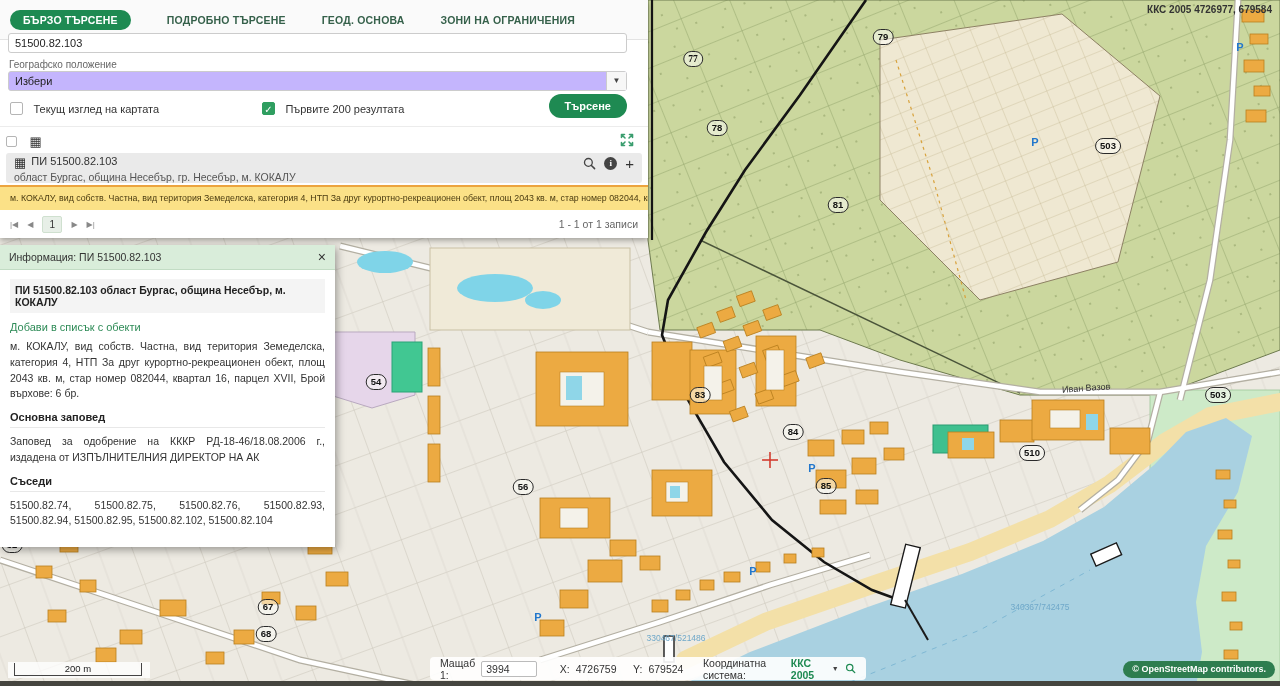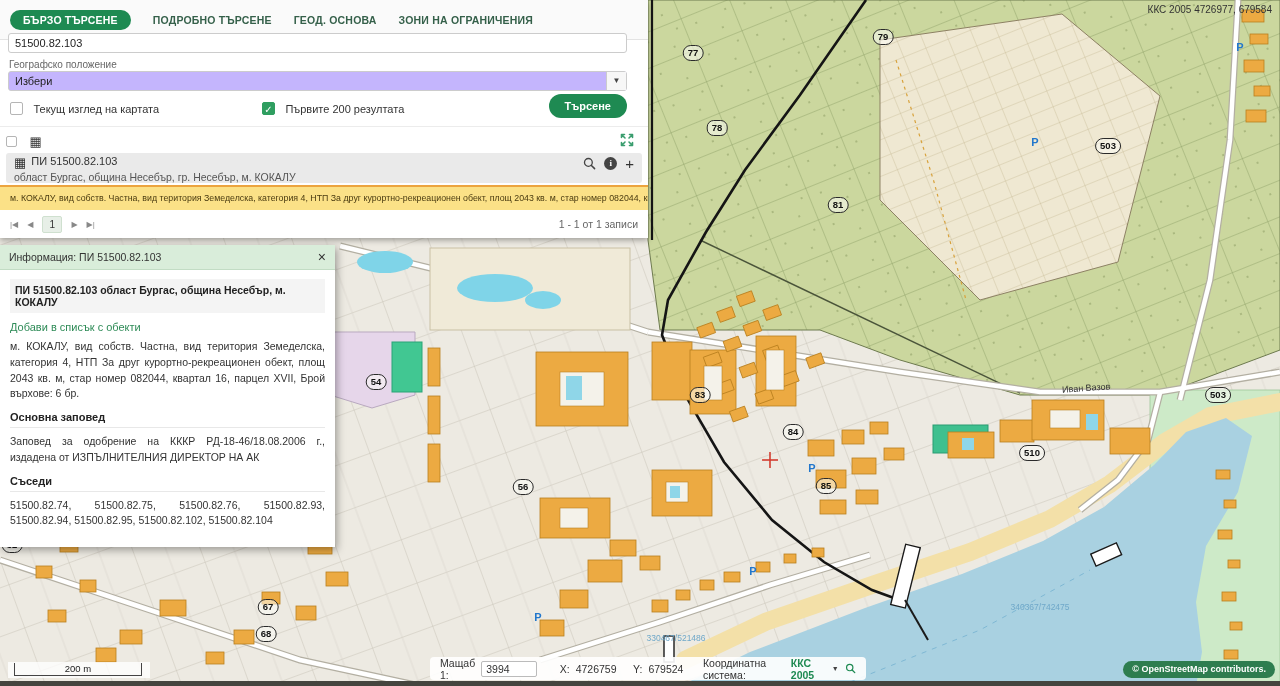--- a/index.html
+++ b/index.html
@@ -9,40 +9,40 @@
   
   #map { position:absolute; inset:0; width:1280px; height:686px; }
   #map svg { display:block; }
   .map-label { position:absolute; transform:translate(-50%,-50%); pointer-events:none; }
   .region-circle { border:1.3px solid #2a2a2a; border-radius:12px; background:rgba(252,252,246,.55);
     min-width:16px; padding:0 4px; height:16px; line-height:14px; font-size:9.5px; color:#111;
     text-align:center; font-weight:bold; }
   .parking { color:#2277cc; font-weight:bold; font-size:11px; }
   .sea-coord { color:#6fa8c9; font-size:8.5px; white-space:nowrap; }
   .street-name { position:absolute; color:#333; font-size:9px; transform:rotate(-4deg); white-space:nowrap; }
-  .crs-readout { position:absolute; top:4px; right:8px; font-size:10px; font-weight:normal; color:#333; }
+  .crs-readout { position:absolute; top:4px; right:8px; font-size:10px; font-weight:bold; color:#333; }
 
   
   .scalebar { position:absolute; left:8px; top:662px; width:142px; height:16px;
     background:rgba(255,255,255,.78); padding:1px 6px; }
   .scalebar .bracket { width:128px; height:13px; border-left:1px solid #444;
     border-right:1px solid #444; border-bottom:1px solid #444; text-align:center;
     font-size:9.5px; color:#222; line-height:11px; }
 
   
   .osm-badge { position:absolute; right:5px; top:661px; height:17px; background:#2e7d4f;
     border-radius:9px; color:#fff; font-size:9px; line-height:17px; padding:0 9px; font-weight:bold; }
 
   .bottom-strip { position:absolute; left:0; top:681px; width:1280px; height:5px; background:#45453f; }
 
   
   .panel { position:absolute; left:0; top:0; width:648px; height:238px; background:#fff;
     box-shadow:0 2px 6px rgba(0,0,0,.35); }
   .tabs { height:40px; background:#fafafa; border-bottom:1px solid #e3e3e3; display:flex;
-    align-items:center; gap:22px; padding-left:10px;text-align:right; }
+    align-items:center; gap:36px; padding-left:10px;text-align:right; }
   .tab { font-size:10.5px; font-weight:bold; color:#35604a; letter-spacing:.2px; cursor:pointer; }
   .tab.active { background:#1e8a52; color:#fff; border-radius:12px; padding:4px 13px; }
   .search-input { position:absolute; left:8px; top:33px; width:619px; height:20px;
     border:1px solid #ccc; border-radius:3px; font-size:11px; padding:0 6px; color:#222;
     font-family:inherit; }
   .geo-label { position:absolute; left:9px; top:59px; font-size:10px; color:#666; }
   .geo-select { position:absolute; left:8px; top:71px; width:619px; height:20px;
     border:1px solid #ccc; border-radius:3px; background:#c4b5fd; display:flex; align-items:center; }
   .geo-select .val { flex:1; font-size:11px; color:#222; padding-left:6px; }
   .geo-select .caret { width:20px; height:18px; border-left:1px solid #ccc; text-align:center;
@@ -269,22 +269,22 @@
       <rect x="962" y="438" width="12" height="12" fill="#8fd6e8"></rect>
     </g>
 
     <g stroke="#d23b2f" stroke-width="1.6">
       <path d="M762,460 h16"></path>
         <path d="M770,452 v16"></path>
     </g>
   </svg>
 
   <div id="map-labels">
-      <div class="map-label region-circle" style="left: 693px; top: 53px;">77</div>
-      <div class="map-label region-circle" style="left: 717px; top: 128px; border-radius: 7px;">78</div>
+      <div class="map-label region-circle" style="left: 693px; top: 59px; font-family: Liberation Serif, serif;">77</div>
+      <div class="map-label region-circle" style="left: 717px; top: 128px;">78</div>
       <div class="map-label region-circle" style="left: 883px; top: 37px;">79</div>
       <div class="map-label region-circle" style="left: 838px; top: 205px;">81</div>
       <div class="map-label region-circle" style="left: 700px; top: 395px;">83</div>
       <div class="map-label region-circle" style="left: 769px; top: 432px; margin-left: 24px;">84</div>
       <div class="map-label region-circle" style="left: 826px; top: 461px; margin-top: 25px;">85</div>
       <div class="map-label region-circle" style="left: 1108px; top: 146px;">503</div>
       <div class="map-label region-circle" style="left: 1218px; top: 395px;">503</div>
       <div class="map-label region-circle" style="left: 1032px; top: 453px;">510</div>
       <div class="map-label region-circle" style="left: 376px; top: 382px;">54</div>
       <div class="map-label region-circle" style="left: 523px; top: 487px;">56</div>

